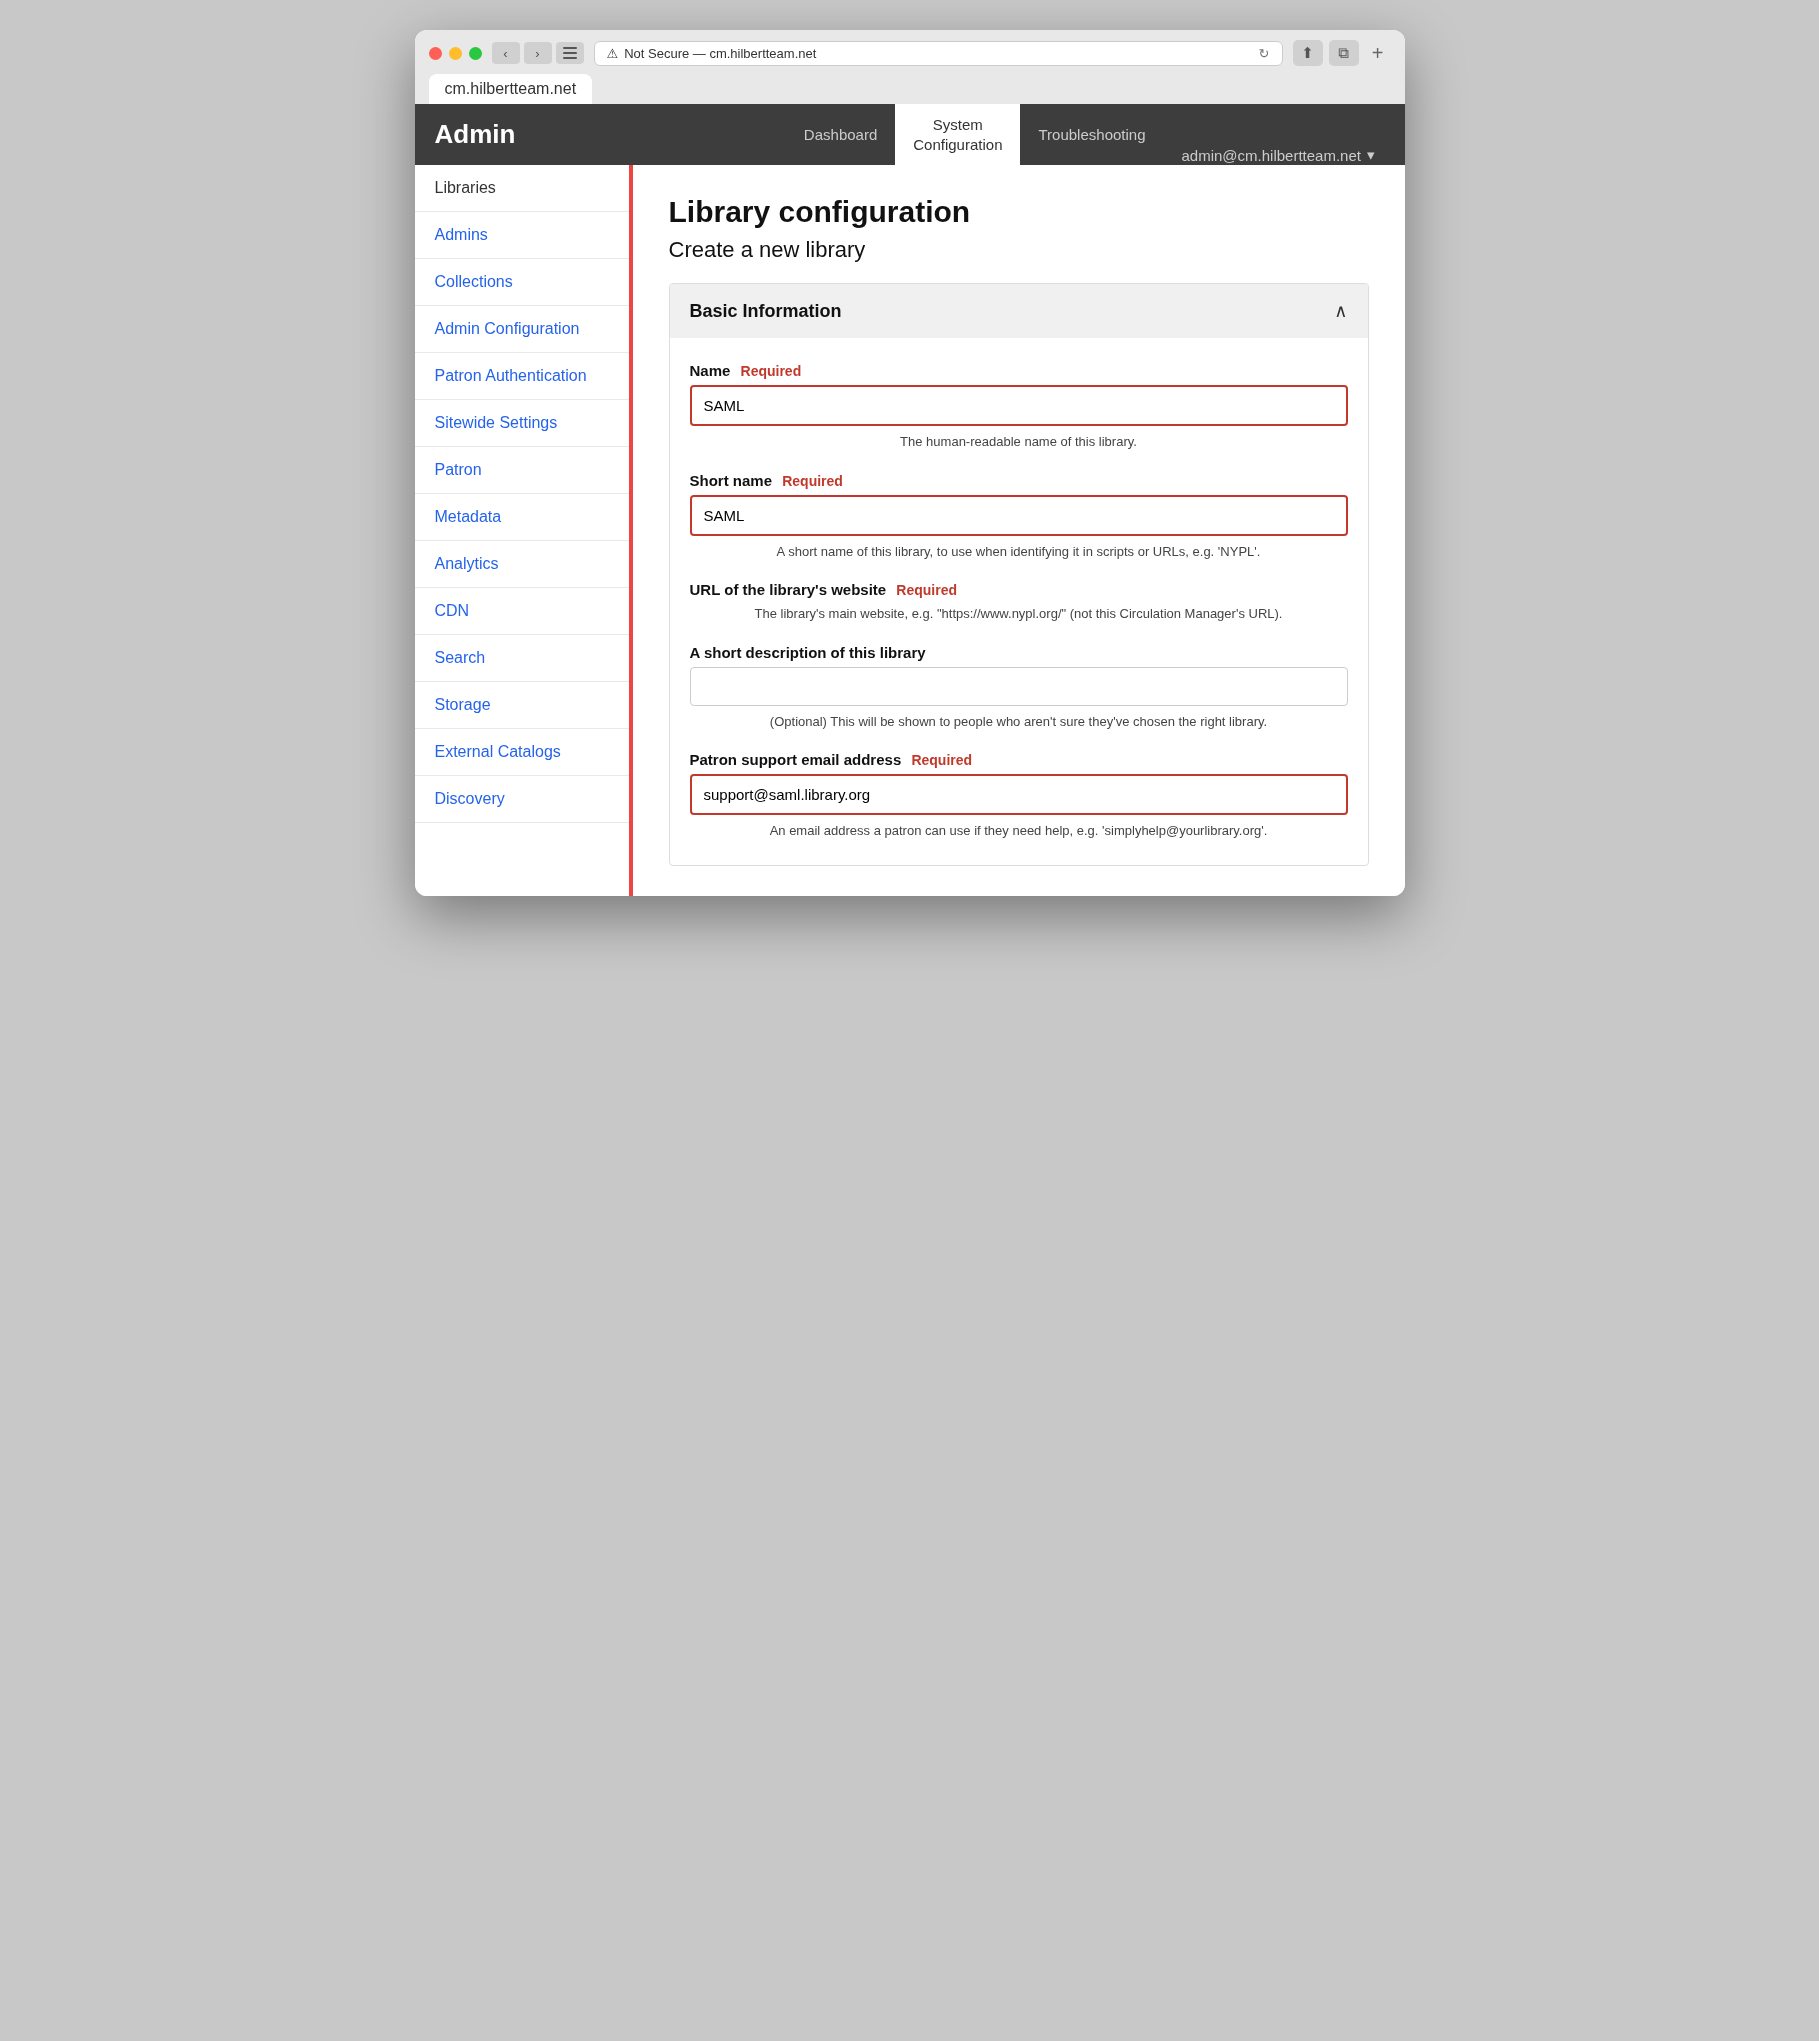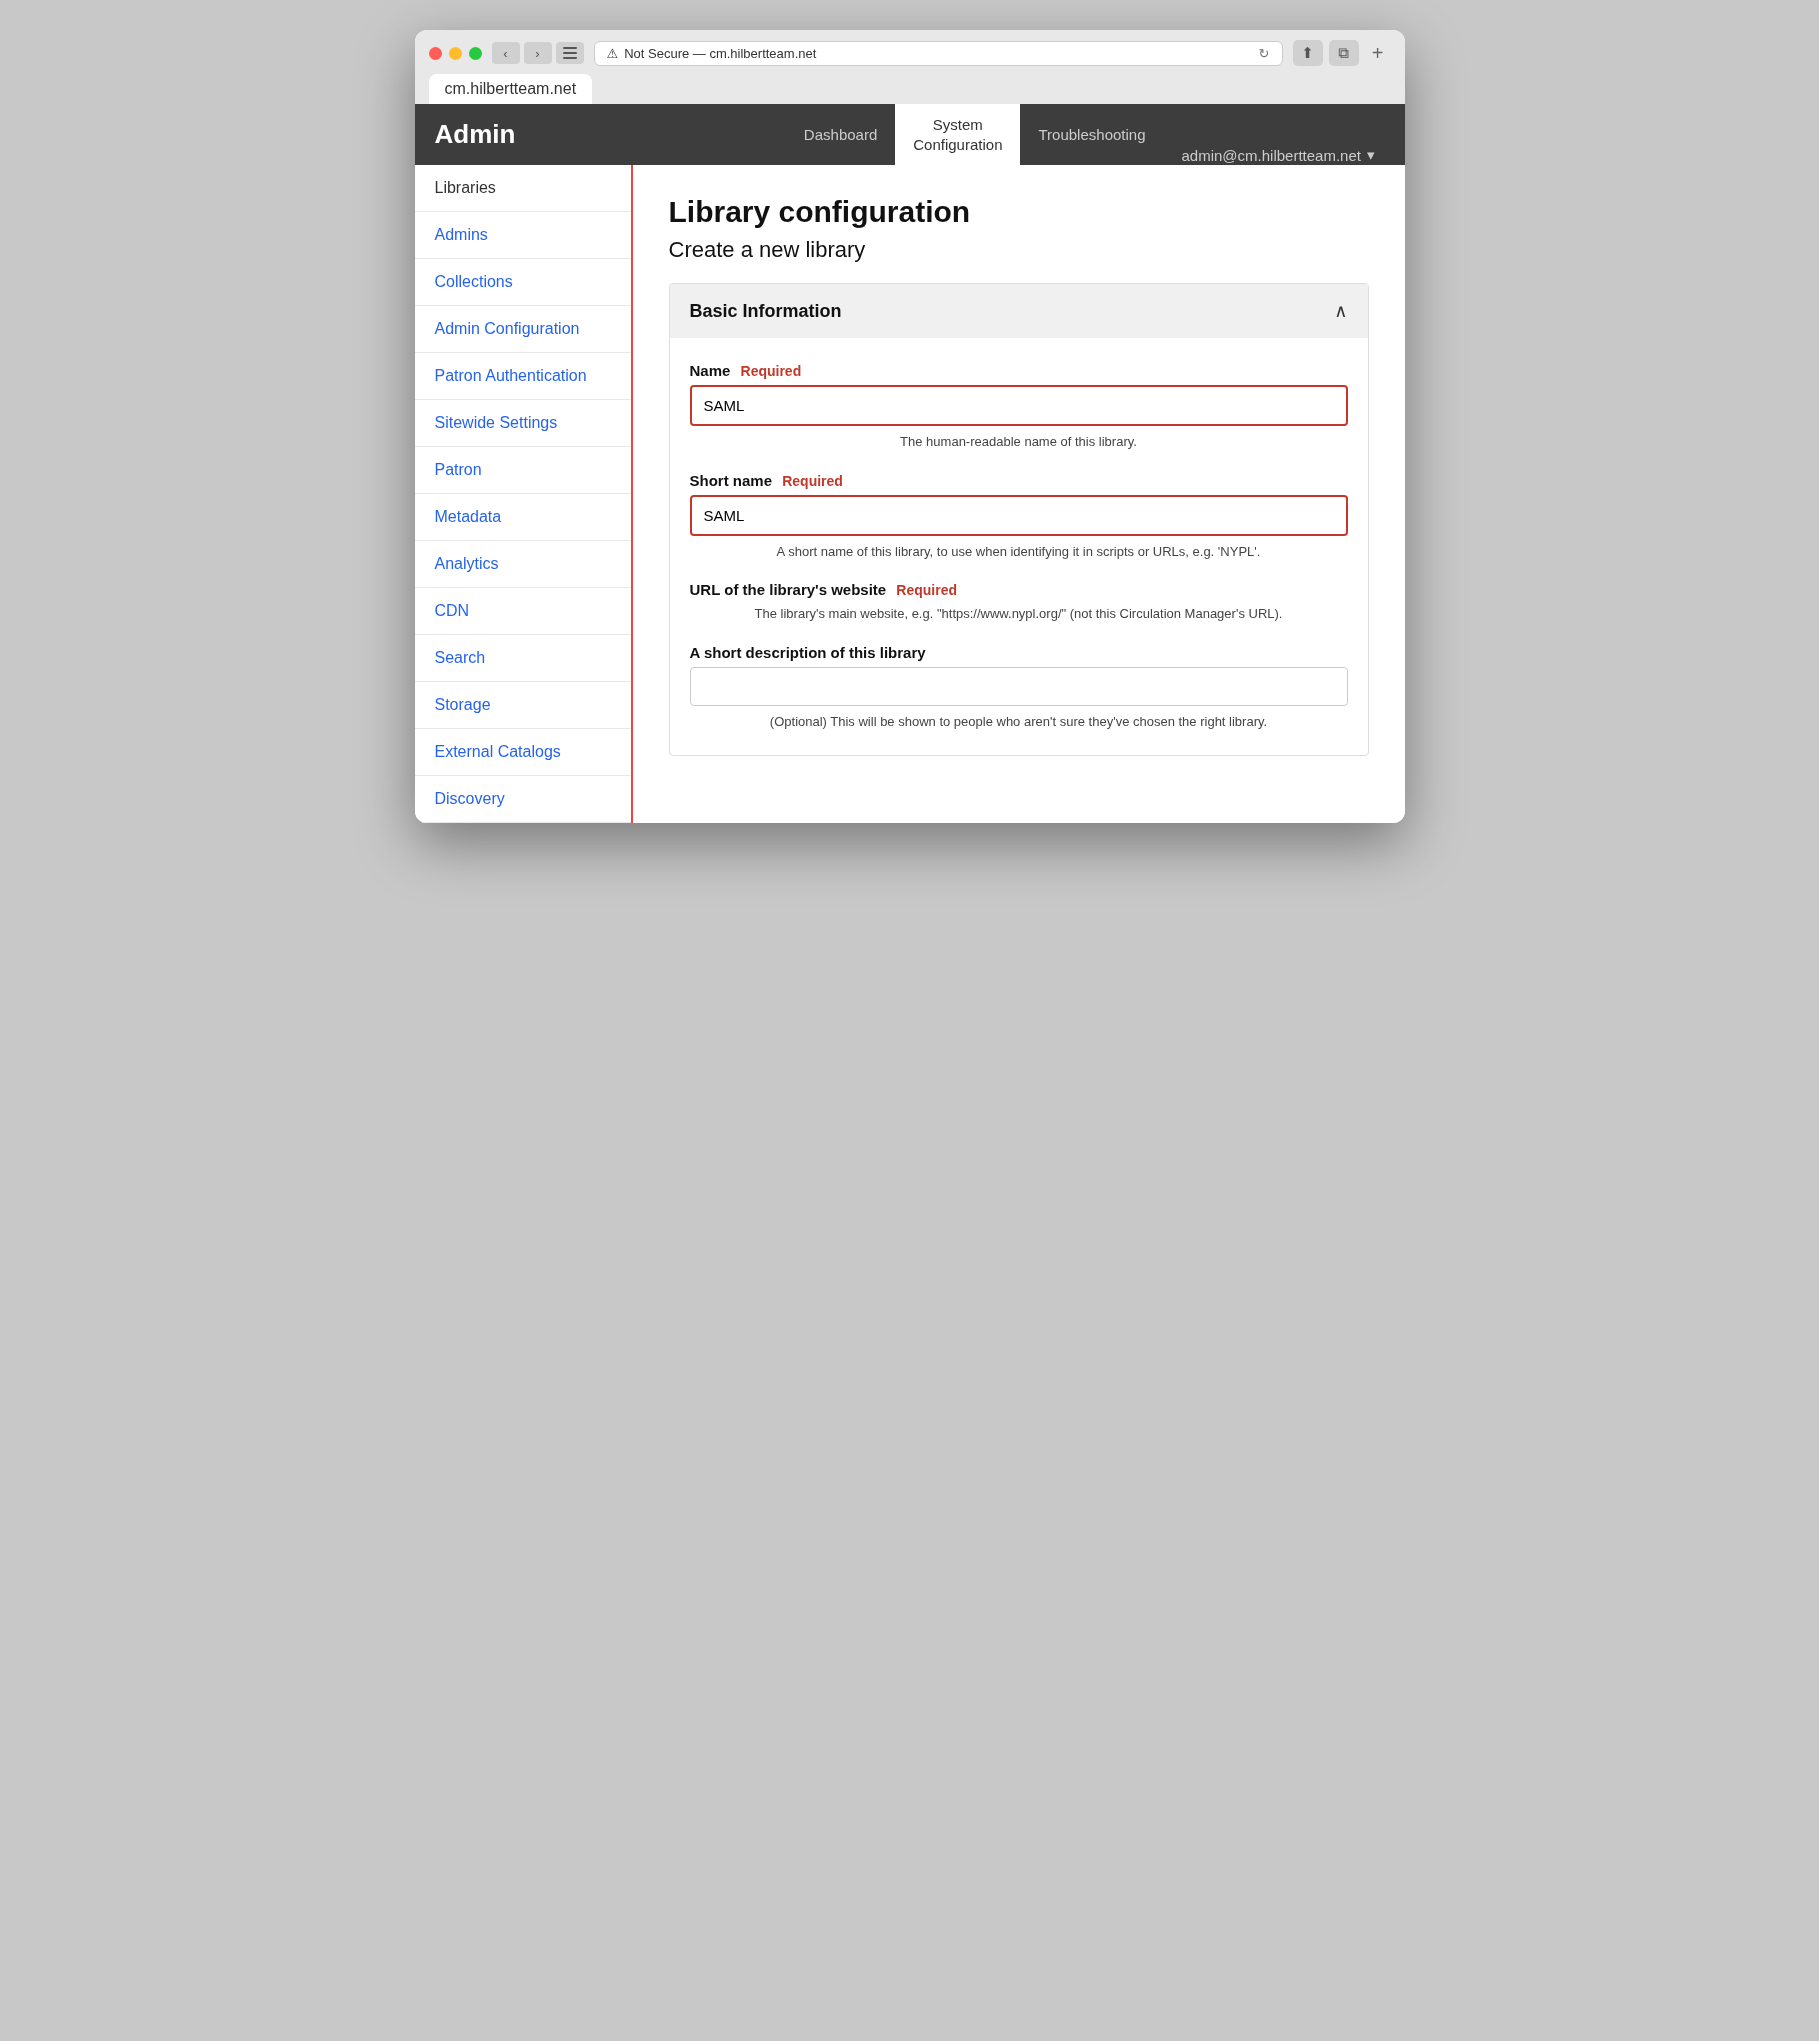--- a/index.html
+++ b/index.html
@@ -185,21 +185,21 @@
     
     .main-layout {
       display: flex;
       min-height: 594px;
     }
     
     .sidebar {
       width: 218px;
       min-width: 218px;
       background: #fff;
-      border-right: 2px solid #ef4444;
+      border-right: 4px solid #ef4444;
       padding: 0;
     }
     .sidebar-item {
       display: block;
       padding: 14px 20px;
       font-size: 16px;
       color: #2563eb;
       cursor: pointer;
       border-bottom: 1px solid #e8e8e8;
       text-decoration: none;
@@ -403,19 +403,27 @@
           </div>
 
           <div class="form-group">
             <label class="form-label">
               <span>A short description of this library</span>
             </label>
             <input class="form-input" type="text" value="" style="">
             <span class="form-help">(Optional) This will be shown to people who aren't sure they've chosen the right library.</span>
           </div>
 
+          <div class="form-group">
+            <label class="form-label">
+              <span>Patron support email address</span>
+              <span class="required-badge">Required</span>
+            </label>
+            <input class="form-input error-border" type="text" value="support@saml.library.org" style="">
+            <span class="form-help">An email address a patron can use if they need help, e.g. 'simplyhelp@yourlibrary.org'.</span>
+          </div>
 
         </div>
       </div>
     </div>
   </div>
 </div>
 
 
 </body></html>

